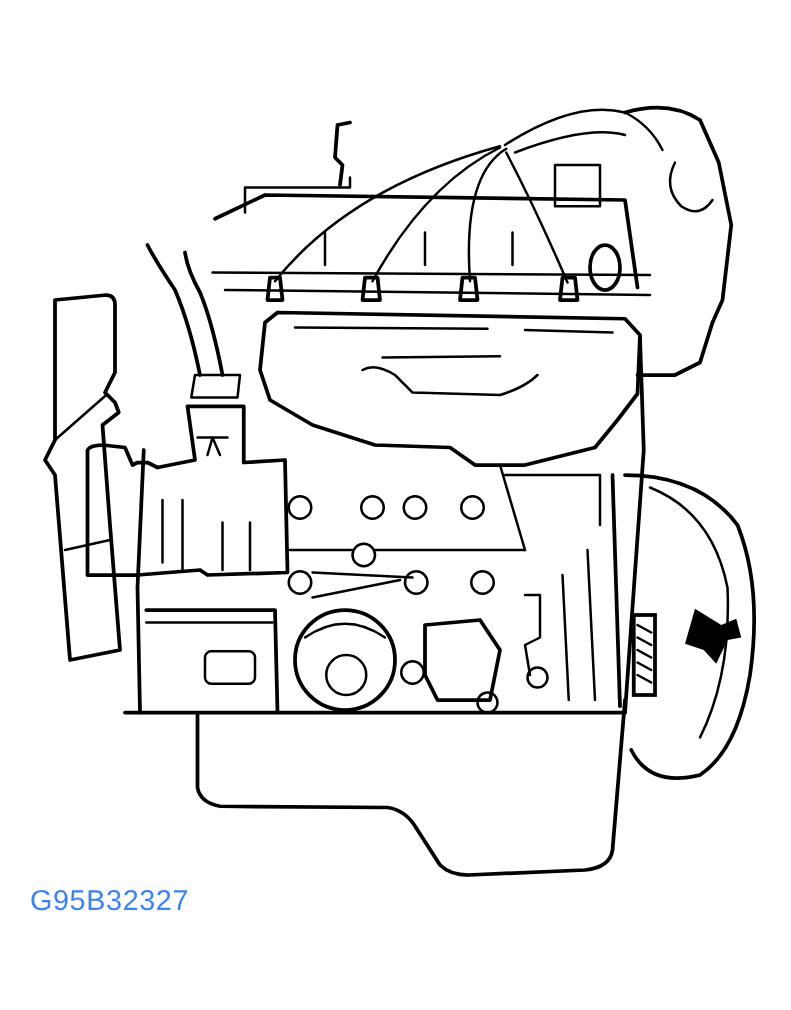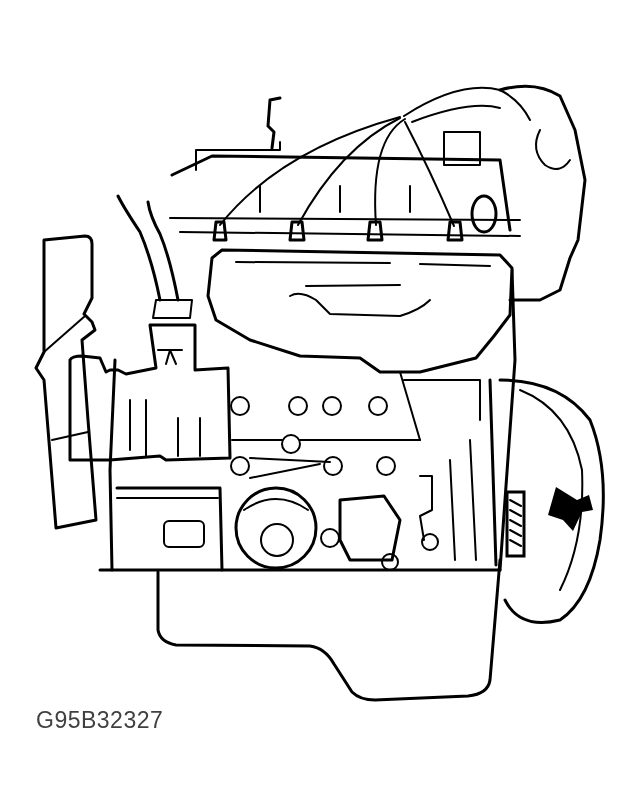--- a/index.html
+++ b/index.html
@@ -1,18 +1,18 @@
 <!DOCTYPE html>
 <html><head>
 <meta charset="utf-8">
 <style>
   html, body { margin:0; padding:0; background:#ffffff; }
   body { width:633px; height:808px; position:relative; overflow:hidden; font-family:"Liberation Sans", sans-serif; }
   #figure { position:absolute; left:0; top:0; width:633px; height:808px; }
-  #caption { position:absolute; left:36px; top:707px; font-size:23px; color:#404040; letter-spacing:0.5px; font-family:"Liberation Sans", sans-serif; }
+  #caption { position:absolute; left:24px; top:707px; font-size:23px; color:#3b82f6; letter-spacing:0.5px; font-family:"Liberation Sans", sans-serif; }
   svg .k { fill:none; stroke:#000; stroke-width:3; stroke-linejoin:round; stroke-linecap:round; }
   svg .t { fill:none; stroke:#000; stroke-width:2; stroke-linejoin:round; stroke-linecap:round; }
   svg .f { fill:#fff; stroke:#000; stroke-width:3; stroke-linejoin:round; }
 </style>
 </head>
 <body>
 
 <div id="figure">
 <svg width="633" height="808" viewBox="0 0 633 808" xmlns="http://www.w3.org/2000/svg">
 

